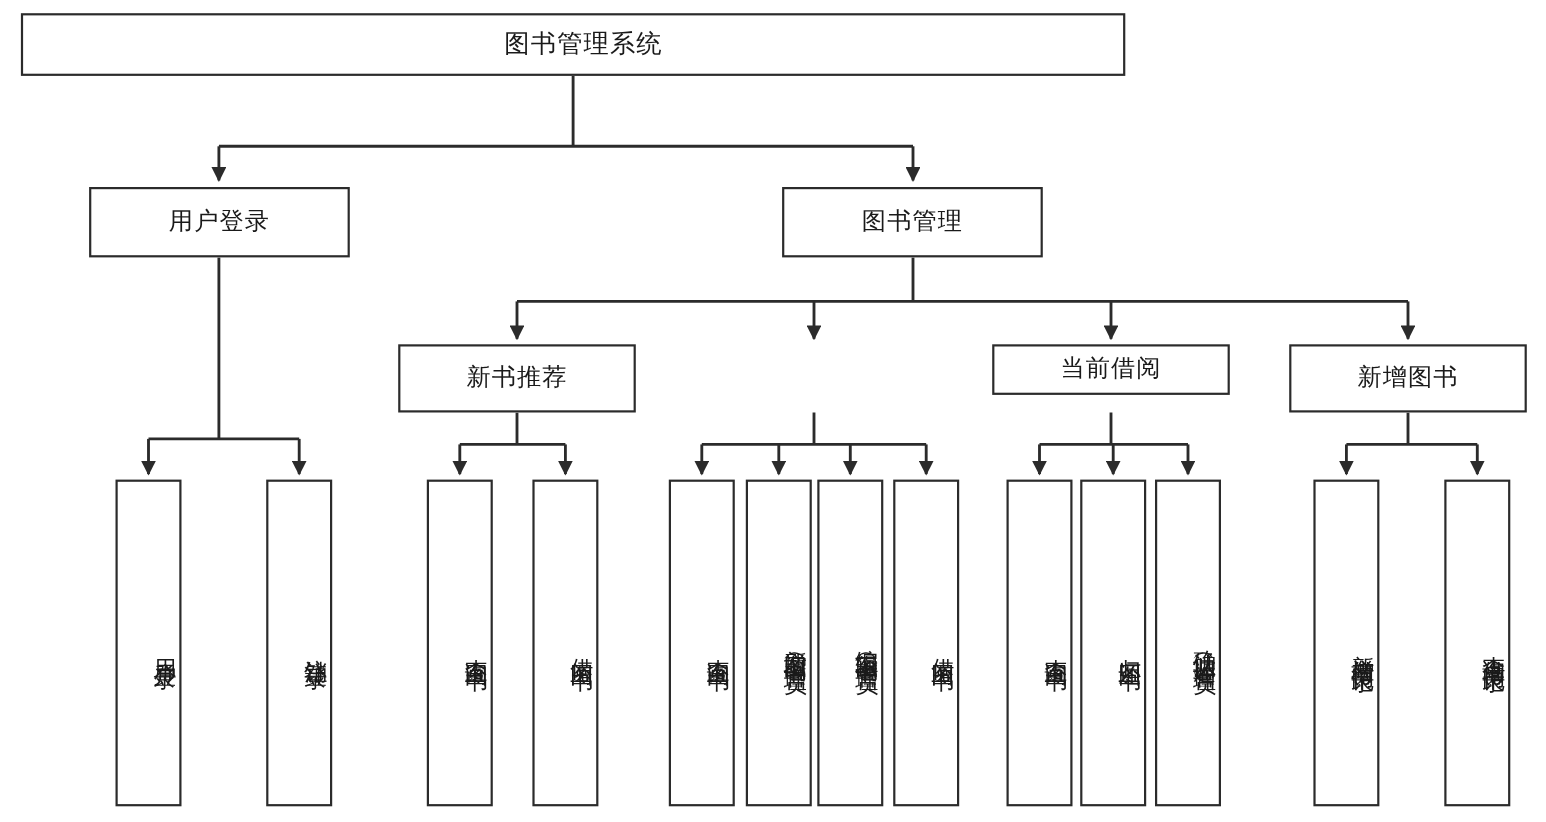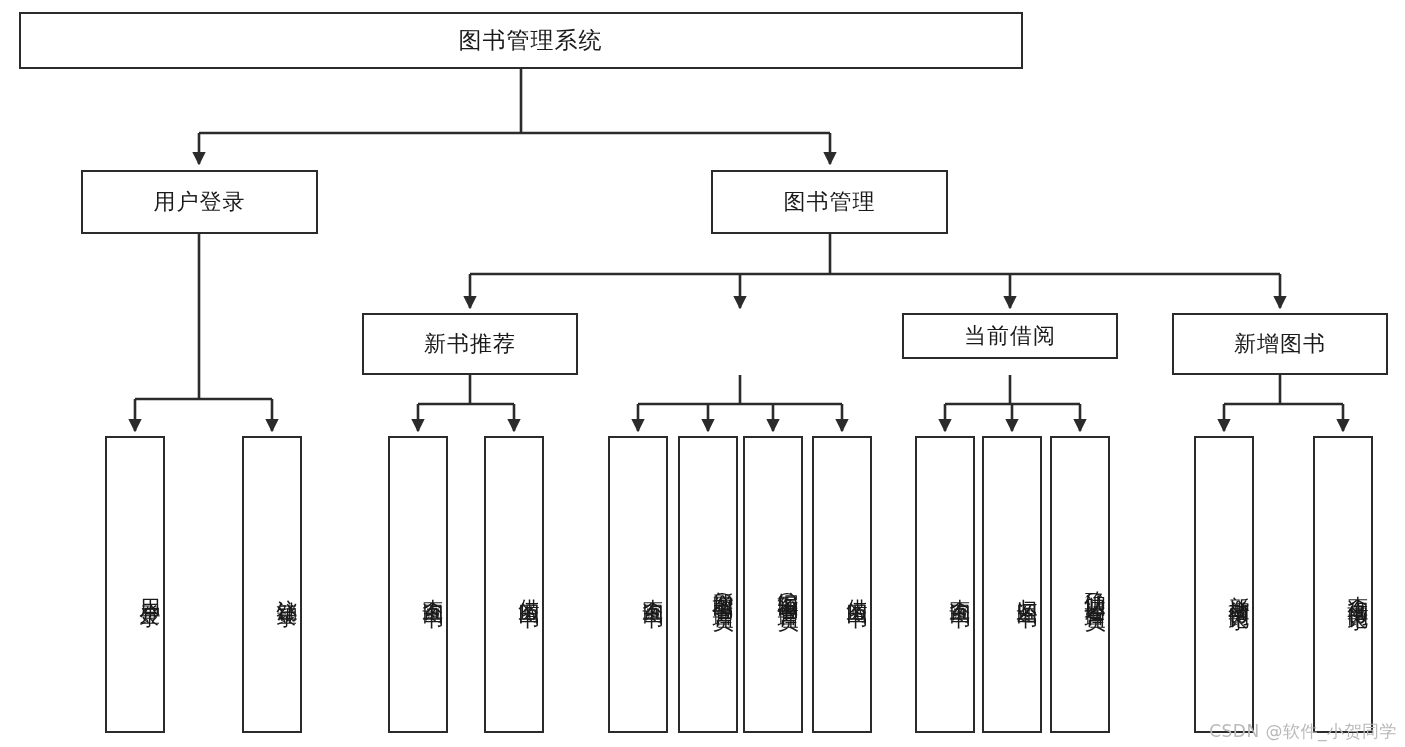--- a/index.html
+++ b/index.html
@@ -150,15 +150,14 @@
   <div class="node vert" style="left:915px; top:436px; width:60px; height:297px;">查询图书</div>
 
   <div class="node vert" style="left:982px; top:436px; width:60px; height:297px;">归还图书</div>
 
   <div class="node vert" style="left:1050px; top:436px; width:60px; height:297px;">确认归还（管理员）</div>
 
   <div class="node vert" style="left:1194px; top:436px; width:60px; height:297px;">新增借阅记录</div>
 
   <div class="node vert" style="left:1313px; top:436px; width:60px; height:297px;">查询借阅记录</div>
 
-  <div class="watermark">CSDN @软件_小贺同学</div>
 
 </div>
 
 </body></html>

